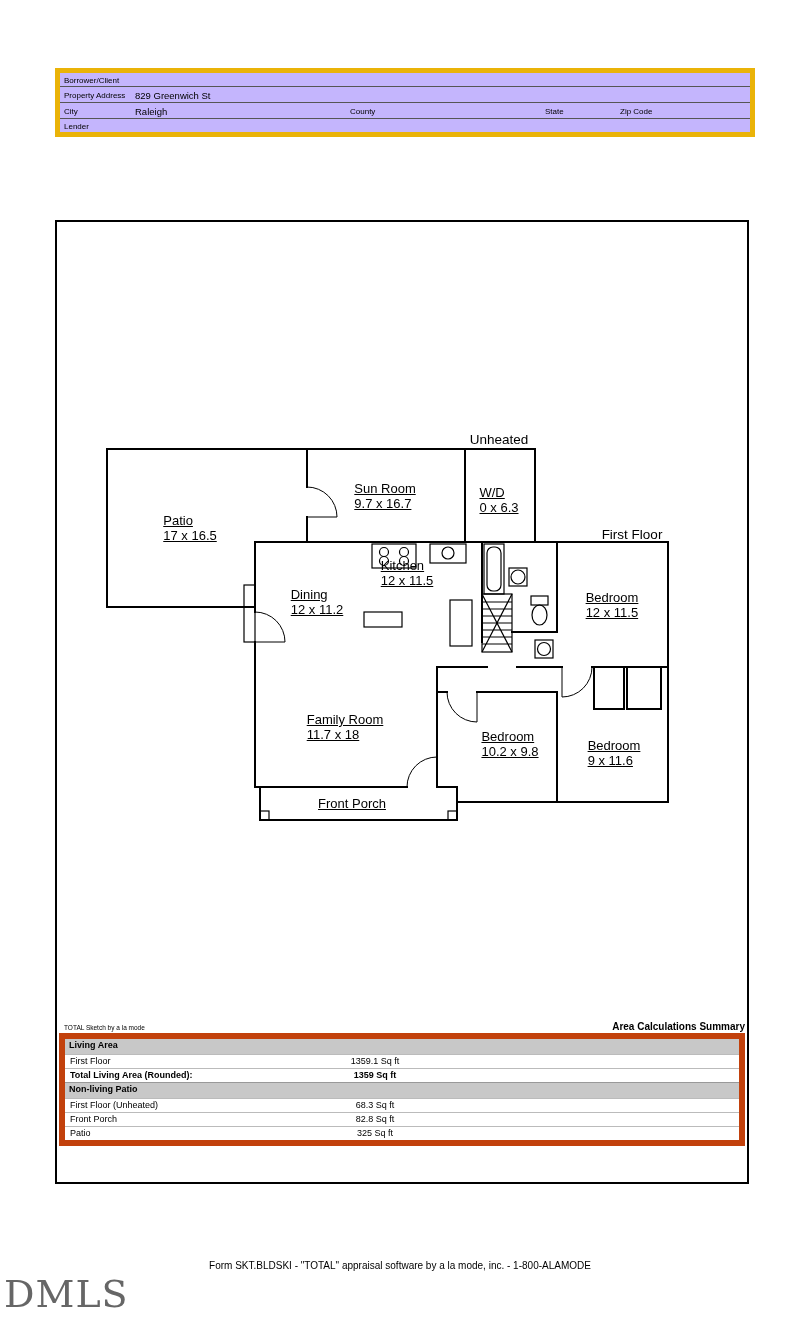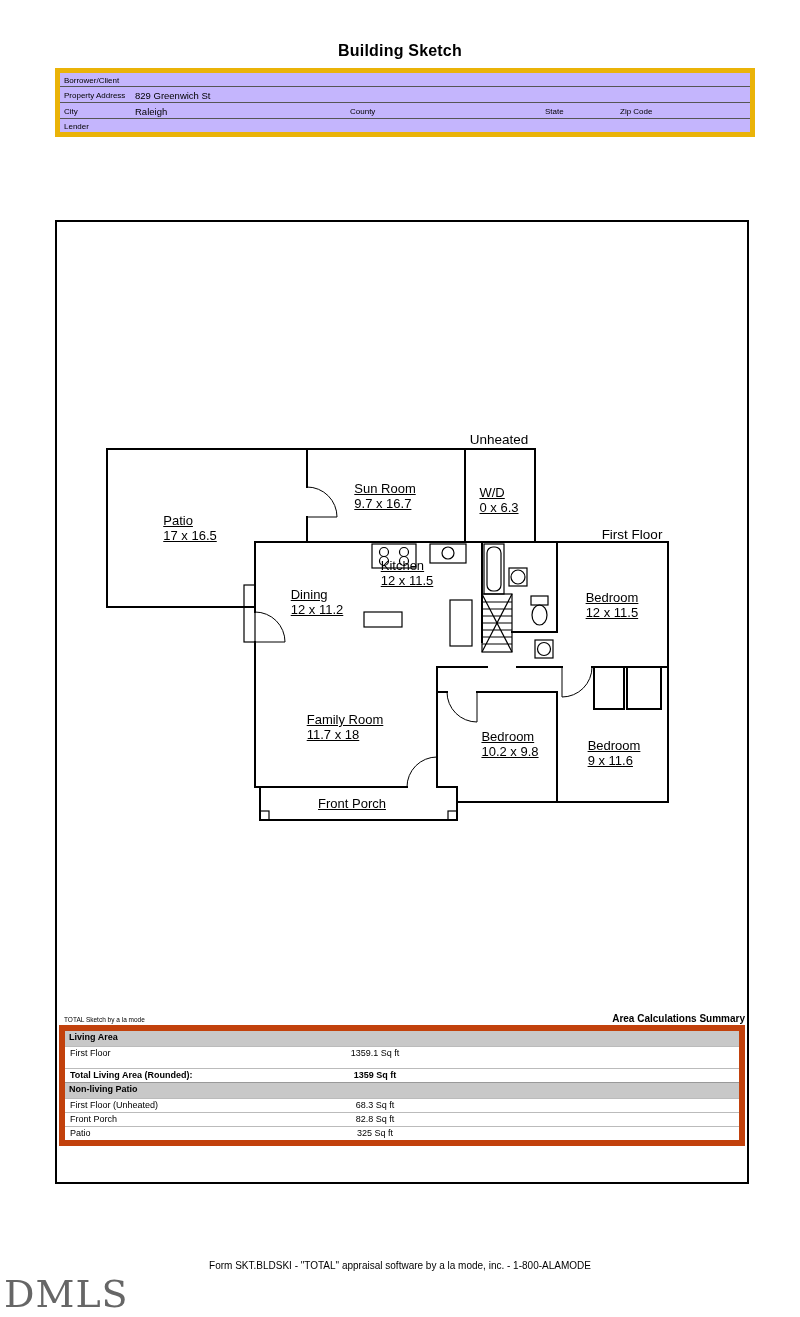--- a/index.html
+++ b/index.html
@@ -27,33 +27,32 @@
   .summary{position:absolute;left:2px;right:2px;bottom:36px;}
   .summary-head{position:relative;height:16px;}
   .branding{position:absolute;left:5px;bottom:2px;font-size:6.5px;}
   .summary-title{position:absolute;left:0;right:0;bottom:1px;text-align:right;font-weight:bold;font-size:10px;}
   .summary-table{border:6px solid #c2410c;background:#fff;}
   .band{background:#c8c8c8;font-weight:bold;font-size:9px;height:13px;padding:1px 4px;border-top:1px solid #999;}
   .band.first{border-top:none;}
   .srow{position:relative;height:13px;font-size:9px;border-top:1px solid #bbb;}
   .srow .lbl{position:absolute;left:5px;top:1px;}
   .srow .val{position:absolute;left:46%;top:1px;transform:translateX(-50%);}
-  .srow.bold{font-weight:bold;margin-top:8px;}
+  .srow.bold{font-weight:bold;}
 
   
   .watermark{position:absolute;left:4px;top:1272px;font-family:"DejaVu Serif",serif;
              font-size:38px;color:#666;letter-spacing:1px;}
   .footer-line{position:absolute;top:1260px;left:0;width:100%;text-align:center;font-size:10px;}
 </style>
 </head>
 <body>
 
 <div class="page">
 
-  <div class="doc-title">Building Sketch</div>
 
   <div class="form-table">
     <div class="form-row r13">
       <span class="flabel" style="left:4px">Borrower/Client</span>
     </div>
     <div class="form-row r15">
       <span class="flabel" style="left:4px">Property Address</span>
       <span class="fvalue" style="left:75px">829 Greenwich St</span>
     </div>
     <div class="form-row r15">

